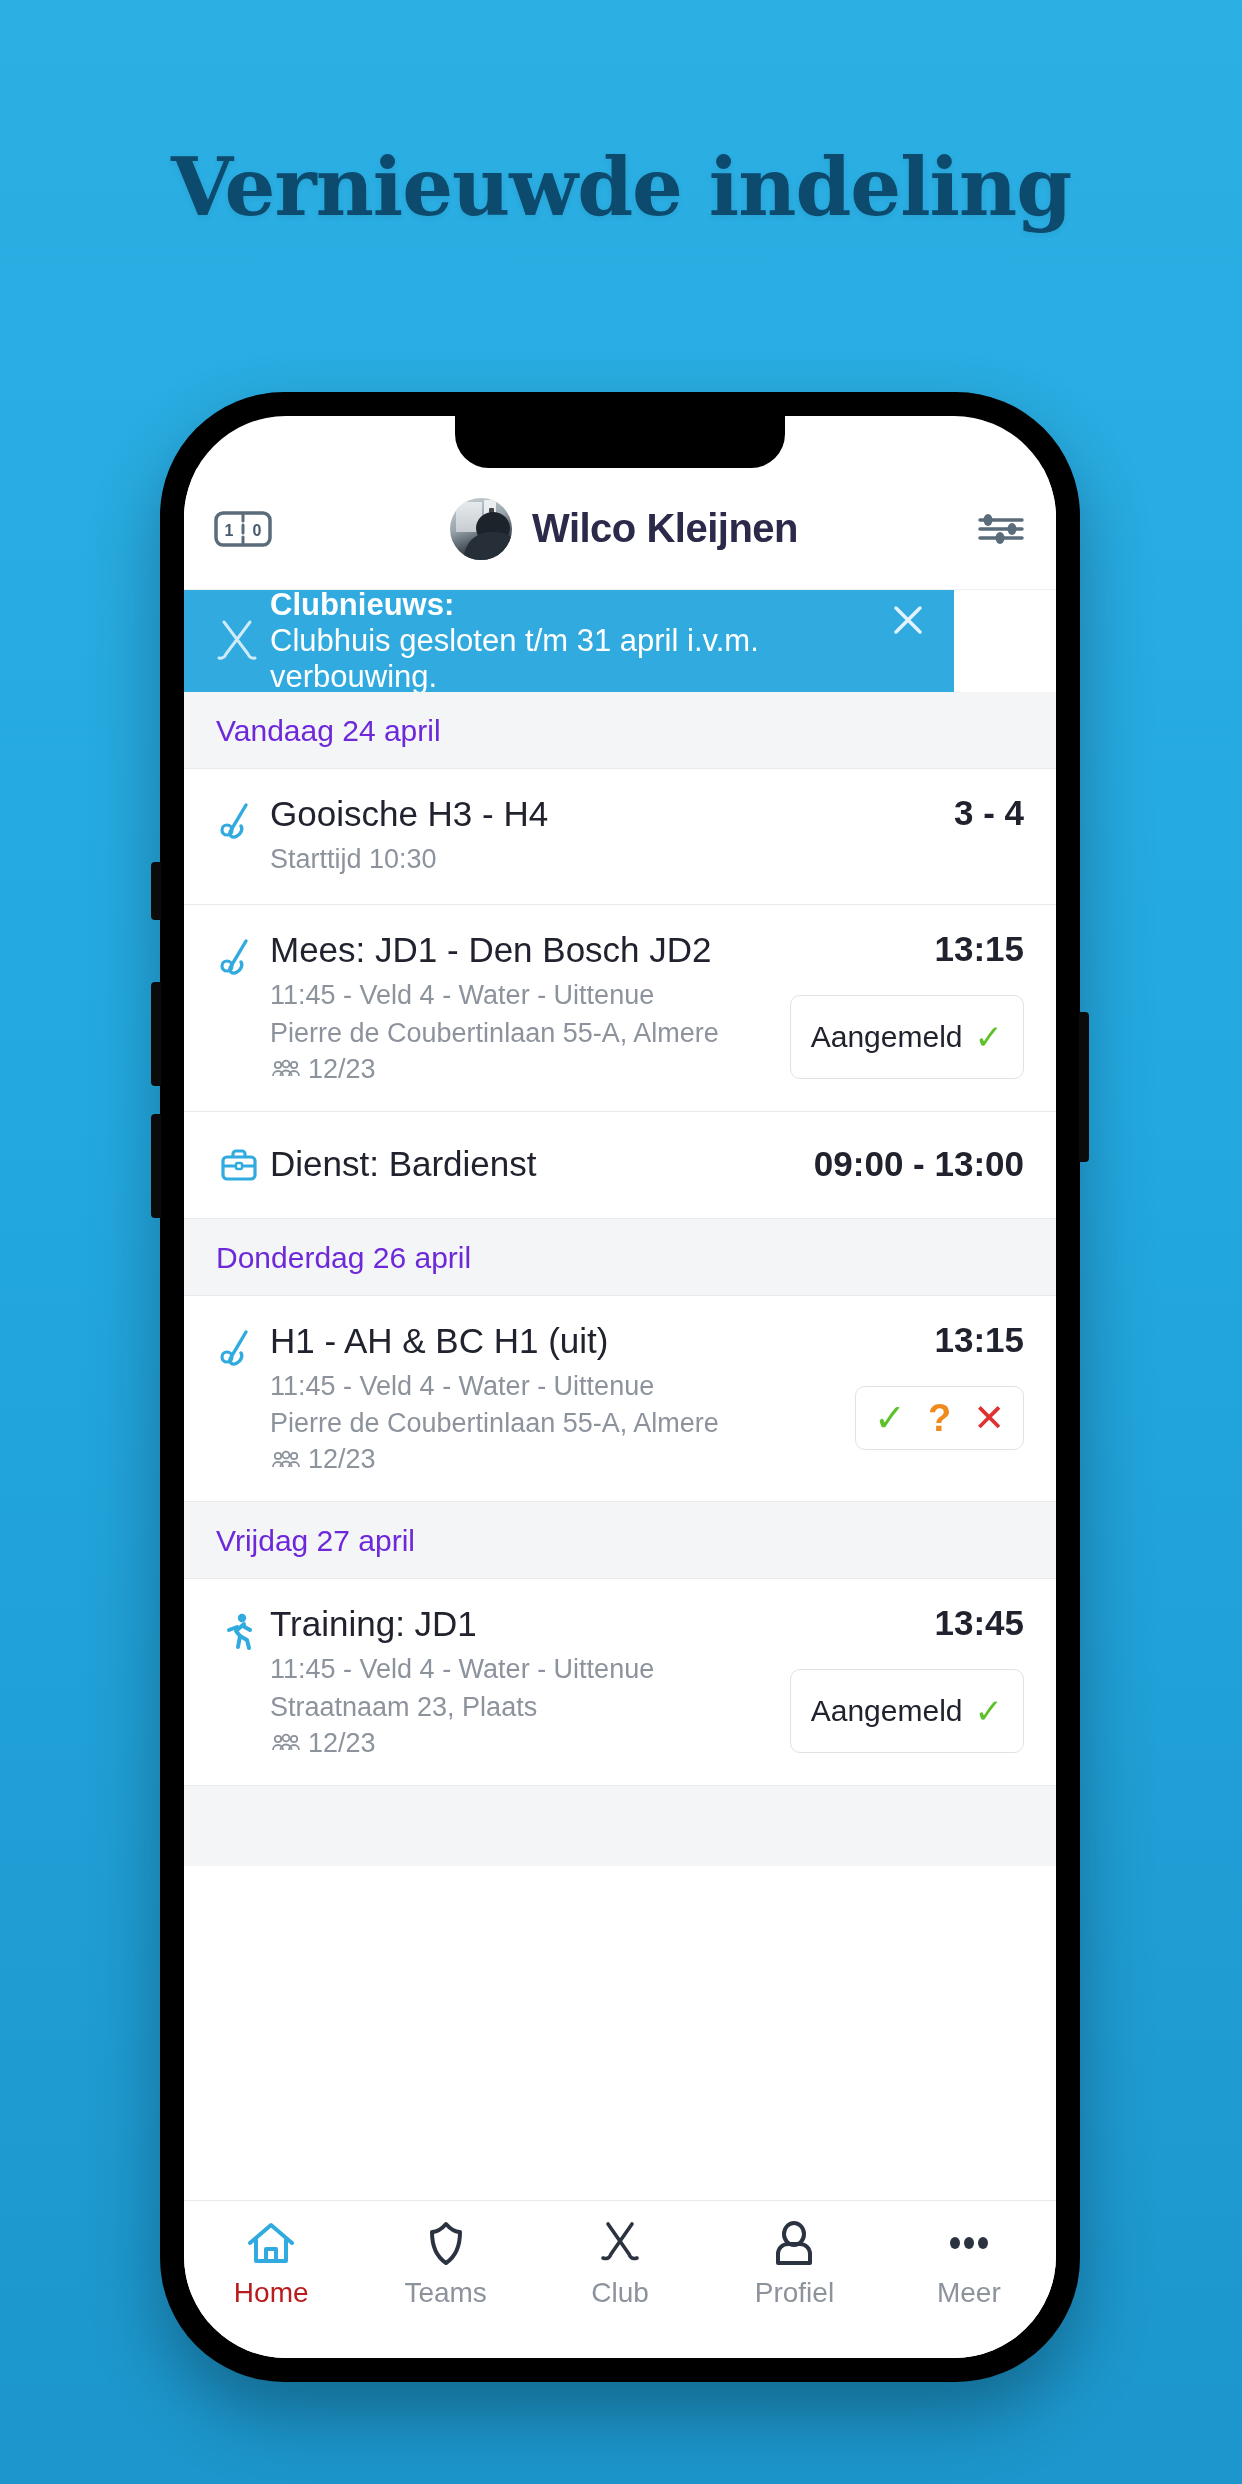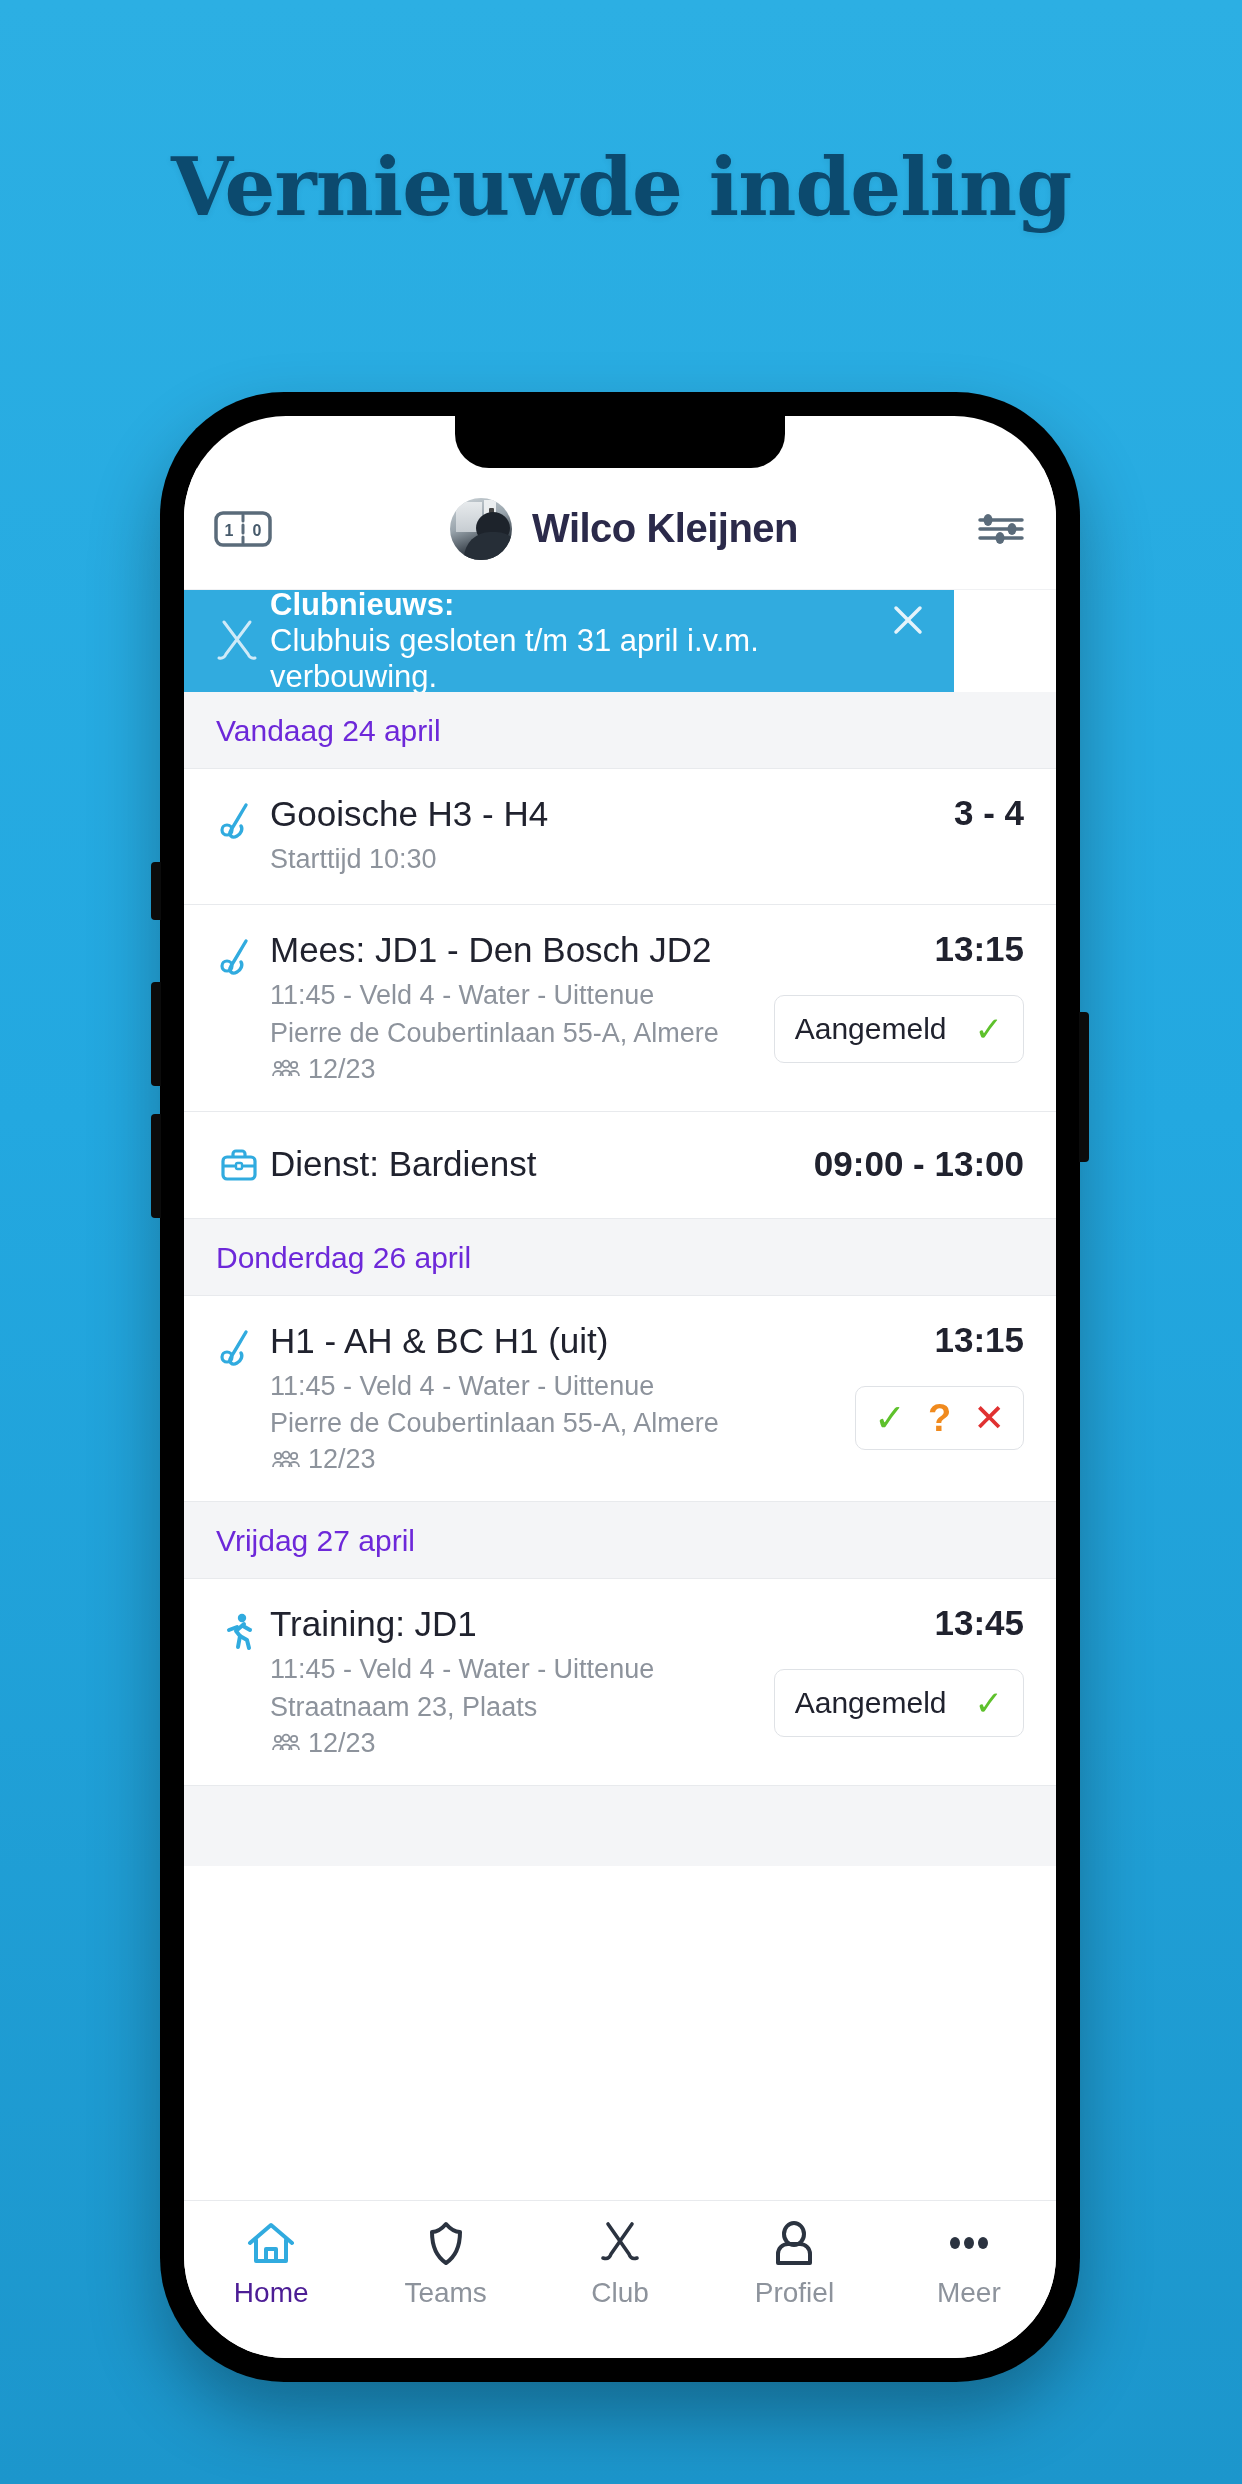--- a/index.html
+++ b/index.html
@@ -89,40 +89,40 @@
   .row-icon{width:54px;flex:0 0 auto;padding-top:6px;}
   .row-main{flex:1;min-width:0;padding-right:14px;}
   .row-title{font-size:35px;color:#20222e;line-height:1.2;margin-bottom:6px;}
   .row-sub{font-size:27px;color:#8d939c;line-height:1.38;}
   .row-att{font-size:27px;color:#8d939c;display:flex;align-items:center;gap:8px;margin-top:2px;}
   .row-right{width:230px;flex:0 0 auto;display:flex;flex-direction:column;align-items:flex-end;}
   .row-time{font-size:35px;font-weight:bold;color:#20222e;white-space:nowrap;}
   .row-time.wide{font-size:35px;}
   .pill{
     margin-top:26px;border:1px solid #dfe2e6;border-radius:10px;background:#fff;
-    padding:16px 20px;display:flex;align-items:center;gap:28px;font-size:30px;color:#20222e;
+    padding:24px 20px;display:flex;align-items:center;gap:12px;font-size:30px;color:#20222e;
     white-space:nowrap;
   }
   .rsvp{
     margin-top:26px;border:1px solid #dfe2e6;border-radius:10px;background:#fff;
     padding:12px 18px;display:flex;align-items:center;gap:22px;
   }
   .rsvp span{font-size:38px;line-height:1;}
   .ok{color:#5ec12c;} .maybe{color:#f08a1e;font-weight:bold;} .no{color:#e03131;}
   .tick{color:#5ec12c;font-size:34px;line-height:1;}
   .spacer{height:80px;background:#f4f5f7;}
 
   
   .tabbar{
     position:absolute;left:0;bottom:0;width:872px;height:158px;background:#fff;
     border-top:1px solid #e8eaed;display:flex;align-items:flex-start;padding-top:18px;box-sizing:border-box;
   }
   .tab{flex:1;display:flex;flex-direction:column;align-items:center;gap:10px;}
   .tab-label{font-size:28px;color:#8d939c;}
-  .tab.active .tab-label{color:#4c1d95;}
+  .tab.active .tab-label{color:#b91c1c;}
   .tab svg{display:block;}
 </style>
 </head>
 <body>
 
 <div class="poster-title">Vernieuwde indeling</div>
 
 <div class="phone">
   <div class="phone-shadow"></div>
   <div class="btn-left"></div>

